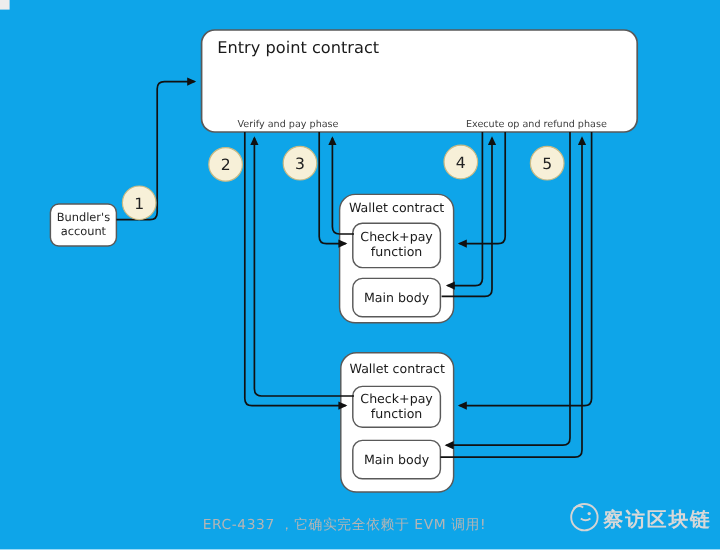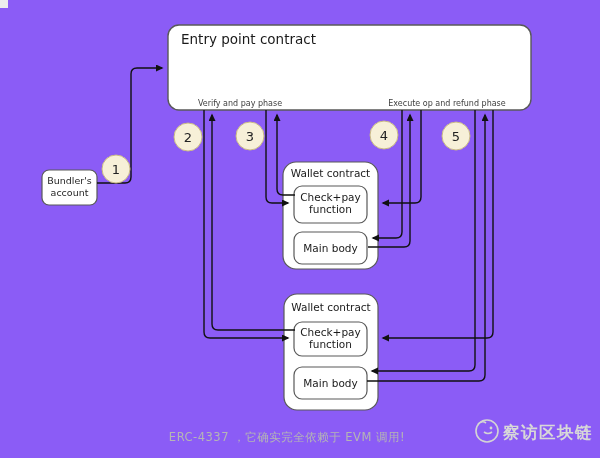--- a/index.html
+++ b/index.html
@@ -1,17 +1,17 @@
 <!DOCTYPE html>
 <html><head>
 <meta charset="utf-8">
 <style>
   html,body{margin:0;padding:0;background:#ffffff;}
   #stage{
-    position:relative;width:600px;height:458px;background:#8b5cf6;overflow:hidden;
+    position:relative;width:600px;height:458px;background:#0ea5e9;overflow:hidden;
     font-family:"DejaVu Sans","Liberation Sans",sans-serif;
   }
   svg{display:block;}
   .node{fill:#ffffff;stroke:#595959;stroke-width:1.4;}
   .node-thin{fill:#ffffff;stroke:#595959;stroke-width:1.2;}
   .arrow{fill:none;stroke:#111111;stroke-width:1.4;}
   .step-circle{fill:#f7f0d8;stroke:#c9ba84;stroke-width:1;}
   .t-title{font-size:13.5px;fill:#1a1a1a;}
   .t-phase{font-size:8px;fill:#404040;}
   .t-node{font-size:10.5px;fill:#1a1a1a;text-anchor:middle;}

